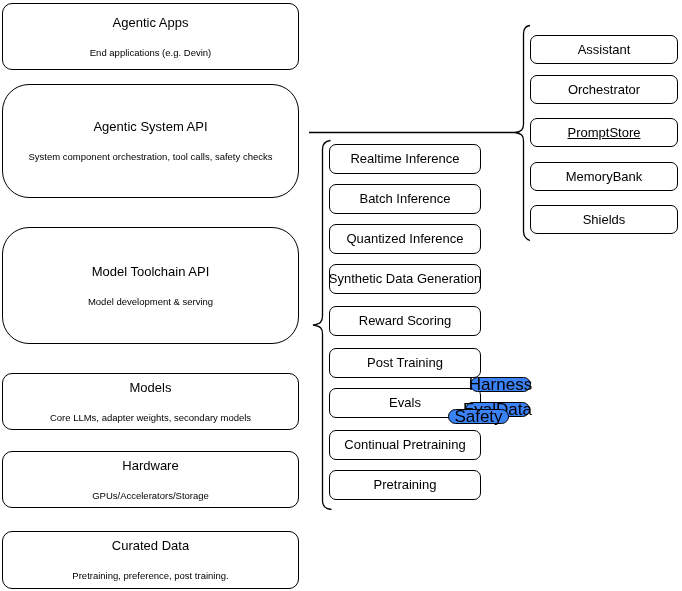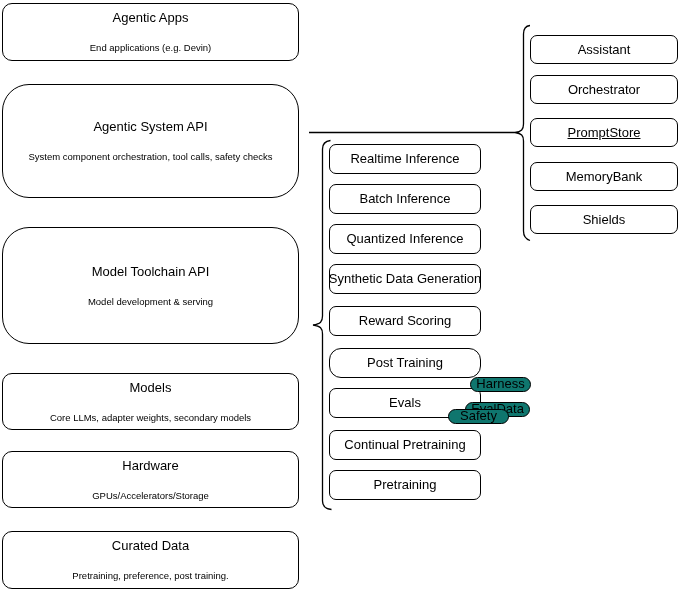--- a/index.html
+++ b/index.html
@@ -46,26 +46,27 @@
   }
 
   .node .label {
     font-size: 13px;
     line-height: 14px;
     white-space: nowrap;
   }
 
   .tag {
     position: absolute;
-    background: #0f766e;
+    background: #3b82f6;
     border: 1.3px solid #000000;
     border-radius: 8px;
     display: flex;
+    align-items: center;
     justify-content: center;
-    font-size: 13px;
+    font-size: 17px;
     line-height: 11px;
     white-space: nowrap;
     z-index: 3;
   }
 
   .mid { z-index: 2; }
 </style>
 </head>
 <body>
 
@@ -82,21 +83,21 @@
              C 523.5 236.5 525.5 239 530 240.5" fill="none" stroke="#000000" stroke-width="1.3"></path>
     <path d="M 330.5 140.5
              C 326 141 322.5 143 322.5 149
              L 322.5 316
              C 322.5 321.5 320.5 324 313 325
              C 320.5 326 322.5 328.5 322.5 334
              L 322.5 501
              C 322.5 507 326 509 331.5 509.5" fill="none" stroke="#000000" stroke-width="1.3"></path>
   </svg>
 
-  <div class="node" style="left:2px; top:3px; width:297px; height:58px; border-radius:10px;">
+  <div class="node" style="left:2px; top:3px; width:297px; height:67px; border-radius:10px;">
     <div class="title">Agentic Apps</div>
     <div class="subtitle">End applications (e.g. Devin)</div>
   </div>
 
   <div class="node" style="left:2px; top:84px; width:297px; height:114px; border-radius:27px;">
     <div class="title">Agentic System API</div>
     <div class="subtitle">System component orchestration, tool calls, safety checks</div>
   </div>
 
   <div class="node" style="left:2px; top:227px; width:297px; height:117px; border-radius:27px;">
@@ -132,21 +133,21 @@
   </div>
 
   <div class="node mid" style="left:329px; top:264px; width:152px; height:30px; border-radius:7px;">
     <div class="label">Synthetic Data Generation</div>
   </div>
 
   <div class="node mid" style="left:329px; top:306px; width:152px; height:30px; border-radius:7px;">
     <div class="label">Reward Scoring</div>
   </div>
 
-  <div class="node mid" style="left:329px; top:348px; width:152px; height:30px; border-radius:12px;">
+  <div class="node mid" style="left:329px; top:348px; width:152px; height:30px; border-radius:7px;">
     <div class="label">Post Training</div>
   </div>
 
   <div class="node mid" style="left:329px; top:388px; width:152px; height:30px; border-radius:7px;">
     <div class="label">Evals</div>
   </div>
 
   <div class="node mid" style="left:329px; top:430px; width:152px; height:30px; border-radius:7px;">
     <div class="label">Continual Pretraining</div>
   </div>

